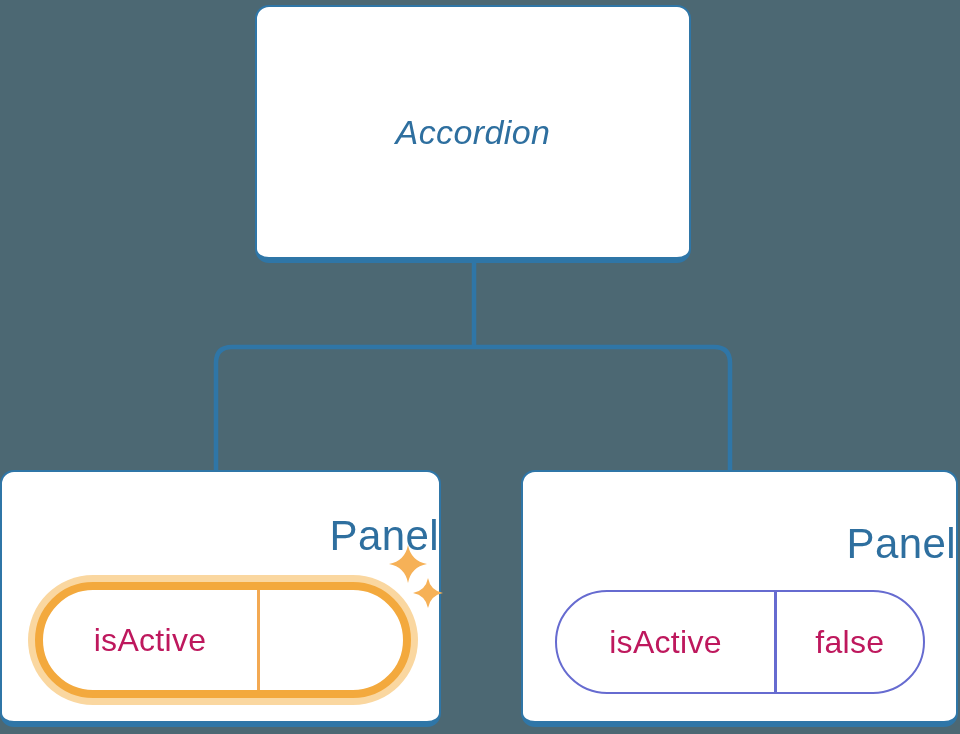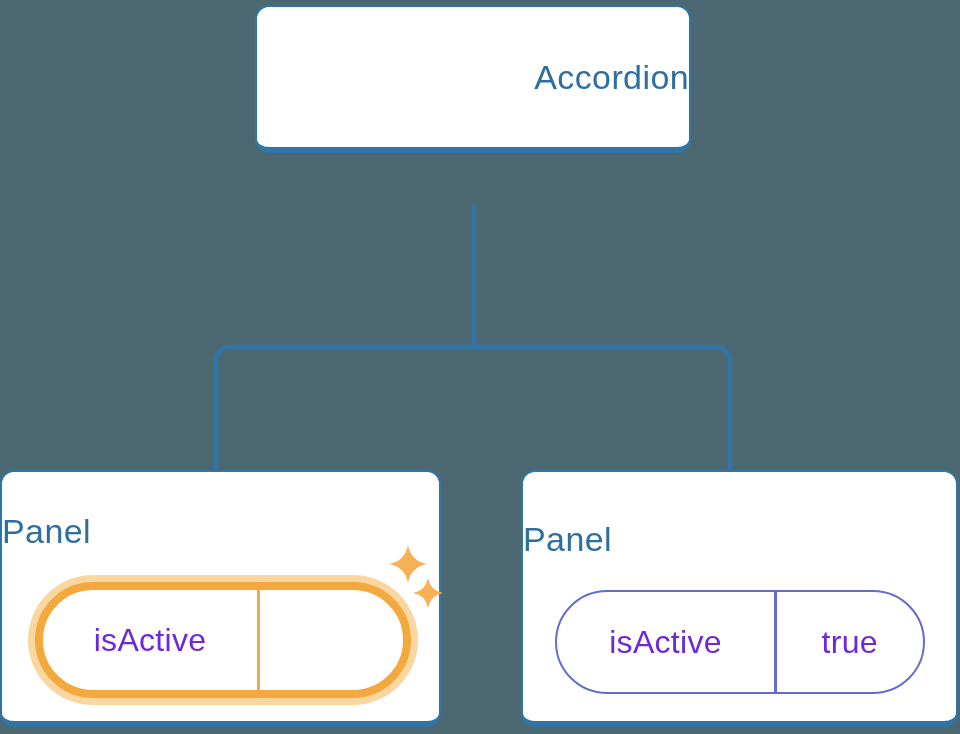--- a/index.html
+++ b/index.html
@@ -14,35 +14,35 @@
   .card{
     position:absolute;
     background:#ffffff;
     border:2.5px solid #2F76A7;
     border-bottom-width:6px;
     border-radius:14px;
     box-sizing:border-box;
     z-index:1;
   }
   .card-accordion{
-    left:255px;top:5px;width:436px;height:148px;
-    display:flex;align-items:center;justify-content:flex-end;
+    left:255px;top:5px;width:436px;height:258px;
+    display:flex;align-items:center;justify-content:center;font-style:italic;
   }
   .node-title{
     color:#2E6F9F;
     font-size:34px;
     font-weight:500;
     letter-spacing:0.4px;
   }
   .card-panel-left{left:0px;top:470px;width:441px;height:257px;}
   .card-panel-right{left:521px;top:470px;width:437px;height:257px;}
   .panel-title{
     position:absolute;left:0;right:0;
-    text-align:left;
-    color:#2E6F9F;font-size:34px;font-weight:500;letter-spacing:0.4px;
+    text-align:right;
+    color:#2E6F9F;font-size:42px;font-weight:500;letter-spacing:0.4px;
   }
   .card-panel-left .panel-title{top:40px;}
   .card-panel-right .panel-title{top:48px;}
   .pill{
     position:absolute;
     background:#ffffff;
     display:flex;
     align-items:stretch;
     box-sizing:border-box;
     border-radius:999px;
@@ -52,21 +52,21 @@
     left:33px;top:110px;width:376px;height:116px;
     border:8px solid #F3A93D;
     box-shadow:0 0 0 7px #FAD7A0;
   }
   .pill-inactive{
     left:32px;top:118px;width:370px;height:104px;
     border:2.5px solid #666BD0;
   }
   .pill-cell{
     display:flex;align-items:center;justify-content:center;
-    color:#6d28d9;
+    color:#be185d;
     font-size:32px;
     letter-spacing:0.3px;
   }
   .pill-active .cell-key{width:214px;}
   .pill-active .cell-value{flex:1;font-weight:700;}
   .pill-inactive .cell-key{width:217px;}
   .pill-inactive .cell-value{flex:1;}
   .pill-divider-active{width:2.5px;background:#F3A952;}
   .pill-divider-inactive{width:2.5px;background:#666BD0;}
   .sparkles{position:absolute;left:380px;top:72px;width:64px;height:64px;z-index:2;}
@@ -98,17 +98,17 @@
       <path d="M5 0 Q5.8 4.2 10 5 Q5.8 5.8 5 10 Q4.2 5.8 0 5 Q4.2 4.2 5 0 Z" transform="translate(31,34) scale(3.0)" fill="#F6B157"></path>
     </svg>
   </div>
 
   <div class="card card-panel-right">
     <div class="panel-title">Panel</div>
 
     <div class="pill pill-inactive">
       <div class="pill-cell cell-key">isActive</div>
       <div class="pill-divider-inactive"></div>
-      <div class="pill-cell cell-value">true</div>
+      <div class="pill-cell cell-value">false</div>
     </div>
   </div>
 
 </div>
 
 </body></html>

